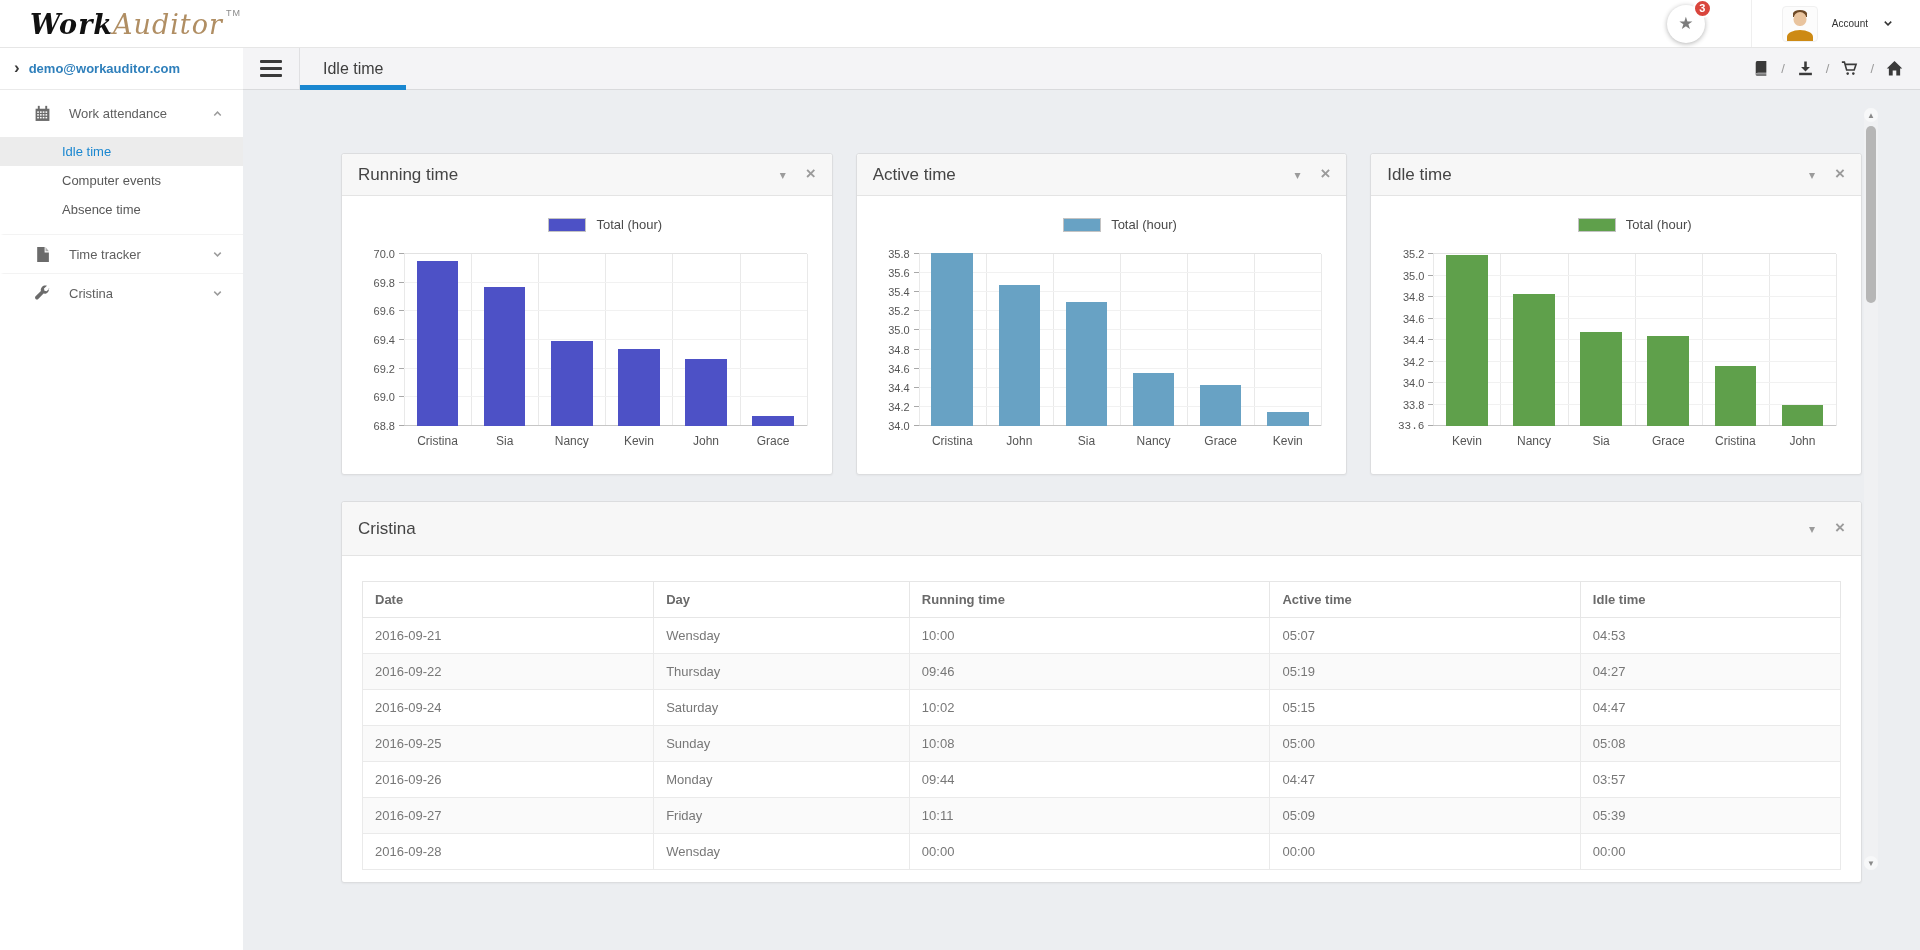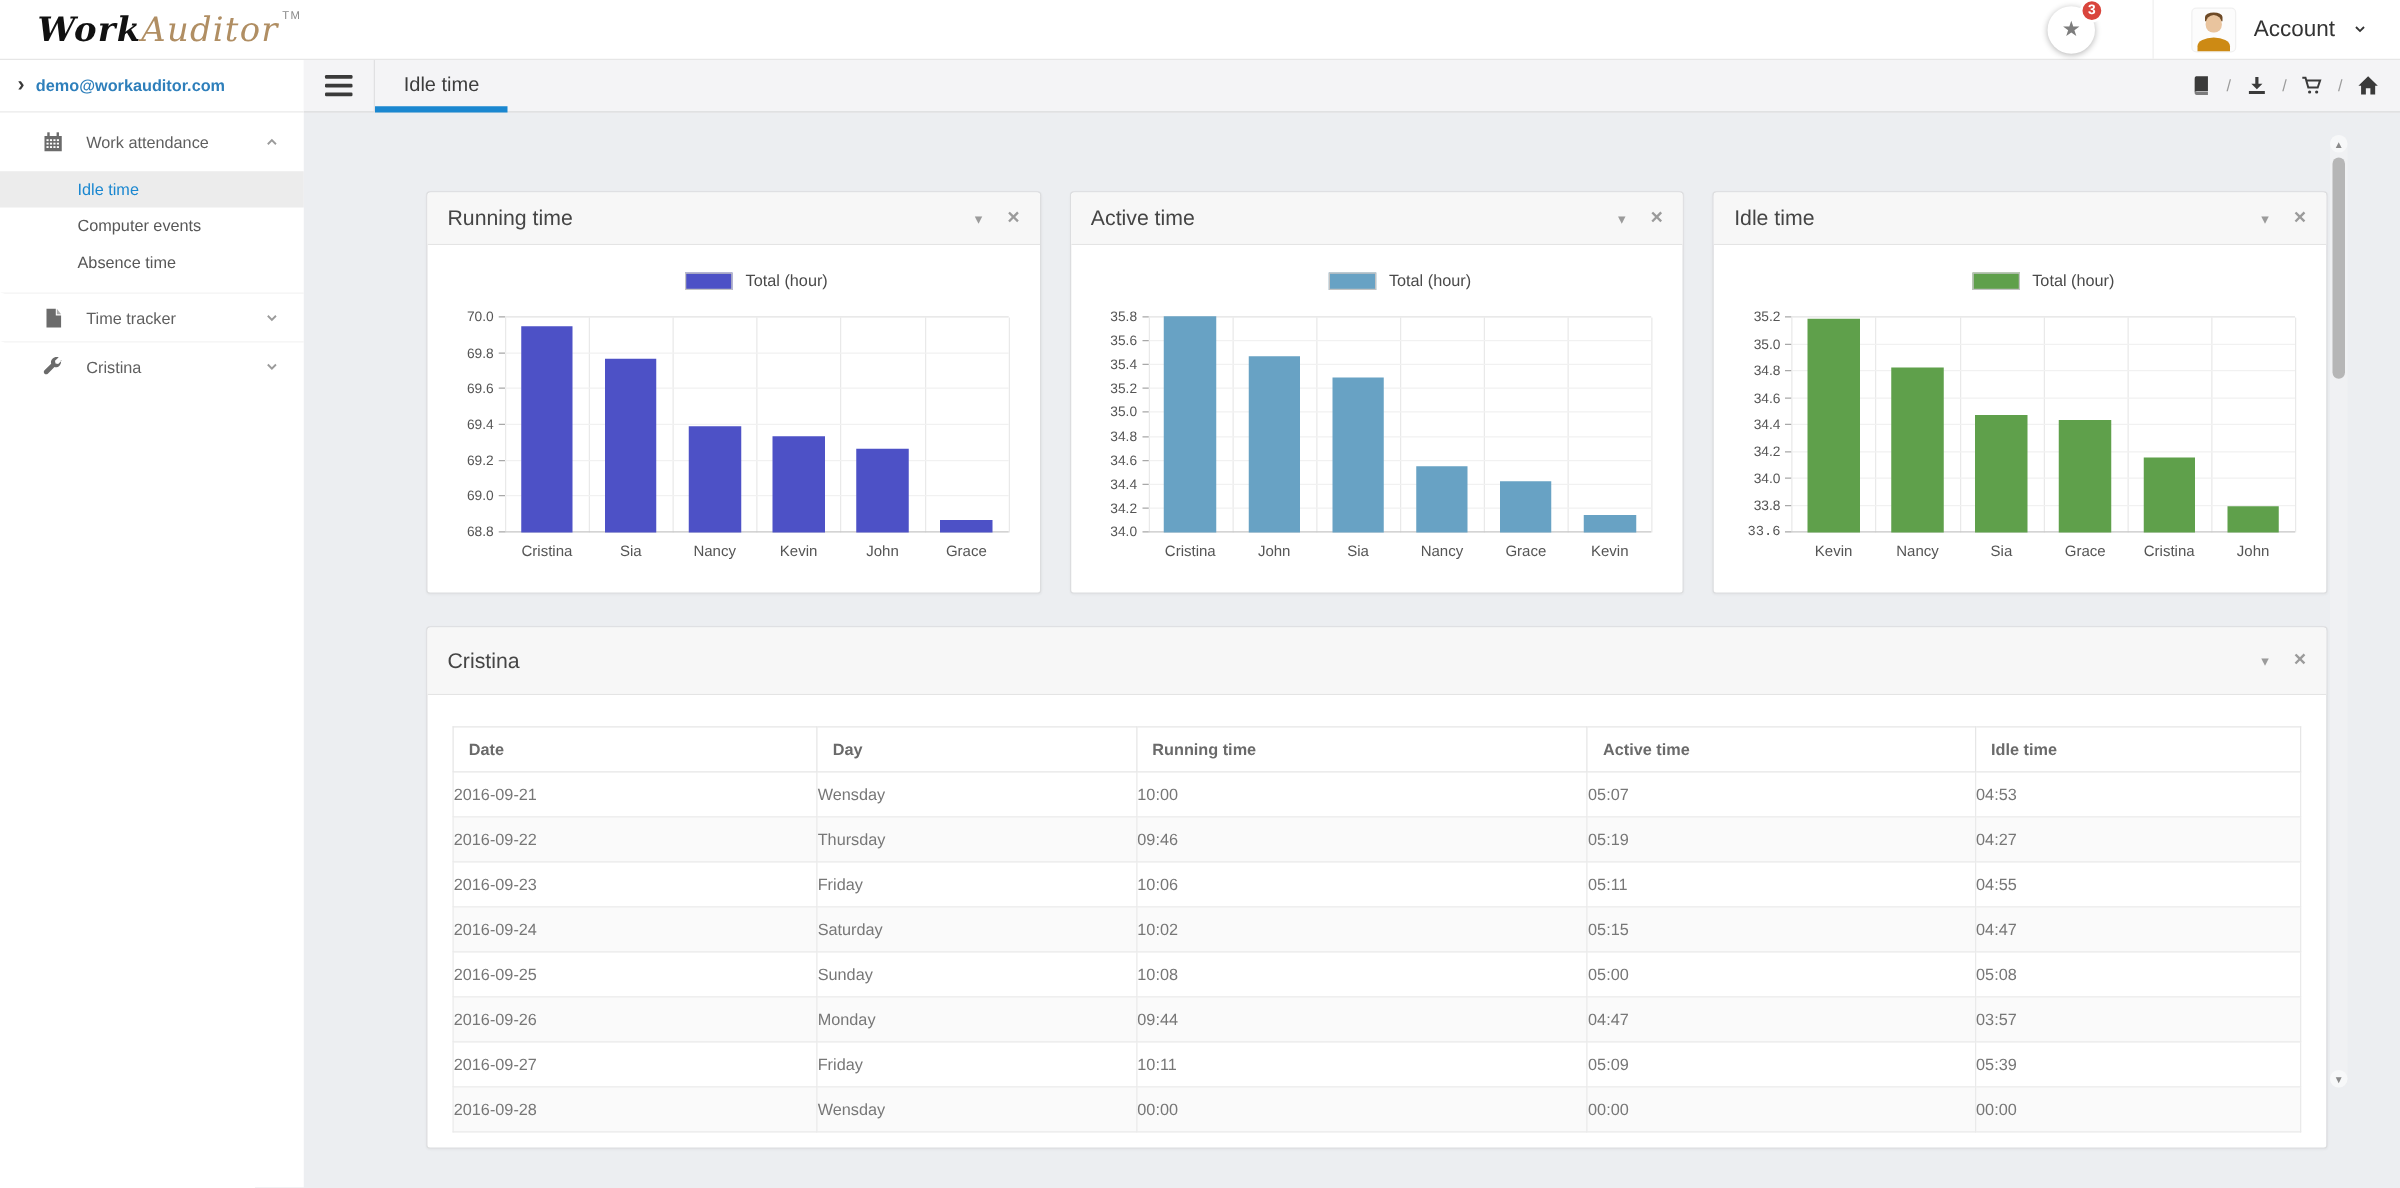--- a/index.html
+++ b/index.html
@@ -14,21 +14,21 @@
   .logo-tm { font-family:"Liberation Sans", sans-serif; font-style:normal; font-size:9px; color:#8a8a8a; vertical-align:18px; margin-left:3px; }
   .header-right { margin-left:auto; display:flex; align-items:center; height:100%; }
   .notif-btn { position:relative; width:38px; height:38px; border-radius:50%; background:#fff; box-shadow:0 1px 5px rgba(0,0,0,.3); display:flex; align-items:center; justify-content:center; cursor:pointer; margin-right:46px; }
   .notif-btn .star { color:#7d7d7d; font-size:17px; line-height:1; }
   .notif-badge { position:absolute; top:-6px; right:-7px; min-width:19px; height:19px; border-radius:50%; background:#d9453c; border:2px solid #fff; color:#fff; font-size:11px; font-weight:700; display:flex; align-items:center; justify-content:center; }
   .account-block { display:flex; align-items:center; gap:14px; padding:0 26px 0 30px; height:100%; border-left:1px solid #efefef; cursor:pointer; }
   .avatar { position:relative; width:36px; height:36px; border-radius:4px; background:#fcfcfc; border:1px solid #f0f0f0; overflow:hidden; }
   .avatar .head { position:absolute; top:5px; left:50%; transform:translateX(-50%); width:13px; height:14px; border-radius:50% 50% 46% 46%; background:#e9c49e; }
   .avatar .hair { position:absolute; top:3px; left:50%; transform:translateX(-50%); width:14px; height:7px; border-radius:50% 50% 0 0; background:#6e4a26; }
   .avatar .shirt { position:absolute; bottom:-3px; left:50%; transform:translateX(-50%); width:26px; height:14px; border-radius:50% 50% 0 0; background:#cd8a14; }
-  .account-label { font-size:18px; color:#333; }
+  .account-label { font-size:10px; color:#333; }
   .chev-svg { width:12px; height:12px; color:#333; }
 
   
   .shell { display:flex; height:902px; }
 
   
   .sidebar { width:243px; background:#fff; height:100%; flex:none; }
   .side-email { height:42px; display:flex; align-items:center; gap:9px; padding:0 14px; border-bottom:1px solid #eaeaea; cursor:pointer; }
   .side-email .mark { color:#3a3a3a; font-size:17px; font-weight:700; line-height:1; margin-top:-2px; }
   .side-email .mail { color:#2e7fbb; font-size:13px; font-weight:700; }
@@ -80,21 +80,21 @@
   .ytick { position:absolute; right:100%; margin-right:9px; font-size:11px; color:#555; white-space:nowrap; transform:translateY(50%); }
   .ydash { position:absolute; left:-5px; width:5px; height:1px; background:#a8a8a8; }
   .bar { position:absolute; bottom:0; }
   .xlab { position:absolute; top:100%; margin-top:8px; font-size:12px; color:#555; text-align:center; transform:translateX(-50%); white-space:nowrap; }
 
   
   .table-panel { margin-top:26px; }
   .table-wrap { padding:25px 20px 12px; }
   table.data { width:100%; border-collapse:collapse; border:1px solid #e0e0e0; }
   table.data th { text-align:left; font-size:13px; font-weight:700; color:#6a6a6a; padding:10px 12px; border:1px solid #e6e6e6; background:#fff; }
-  table.data td { font-size:13px; color:#777; padding:10px 0; border:1px solid #eaeaea; }
+  table.data td { font-size:13px; color:#777; padding:10px 12px; border:1px solid #eaeaea; }
   table.data tbody tr:nth-child(even) { background:#fafafa; }
 
   
   .vscroll { position:absolute; top:60px; right:42px; width:14px; height:762px; background:#f0f1f3; border-radius:7px; }
   .vs-arrow { position:absolute; left:0; width:14px; height:14px; display:flex; align-items:center; justify-content:center; font-size:8px; color:#8a8a8a; background:#f7f8f9; border-radius:7px; cursor:pointer; }
   .vs-arrow.up { top:0; }
   .vs-arrow.down { bottom:0; }
   .vs-thumb { position:absolute; left:2px; top:18px; width:10px; height:177px; background:#b6b6b6; border-radius:5px; cursor:grab; }
 </style>
 </head>
@@ -466,27 +466,20 @@
                     <td>04:53</td>
                   </tr>
                   <tr>
                     <td>2016-09-22</td>
                     <td>Thursday</td>
                     <td>09:46</td>
                     <td>05:19</td>
                     <td>04:27</td>
                   </tr>
                   <tr>
-                    <td>2016-09-23</td>
-                    <td>Friday</td>
-                    <td>10:06</td>
-                    <td>05:11</td>
-                    <td>04:55</td>
-                  </tr>
-                  <tr>
                     <td>2016-09-24</td>
                     <td>Saturday</td>
                     <td>10:02</td>
                     <td>05:15</td>
                     <td>04:47</td>
                   </tr>
                   <tr>
                     <td>2016-09-25</td>
                     <td>Sunday</td>
                     <td>10:08</td>

